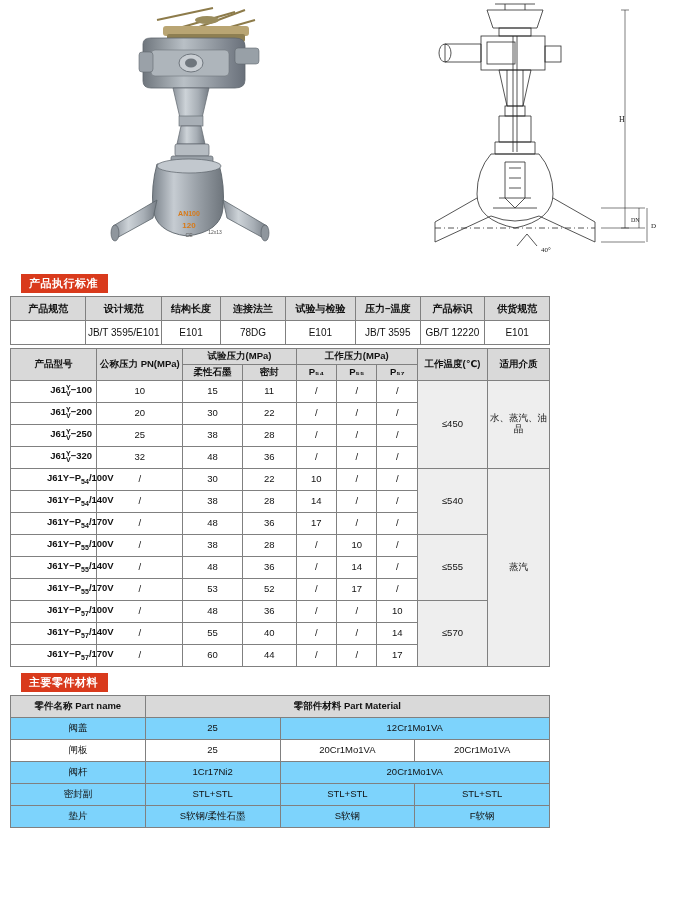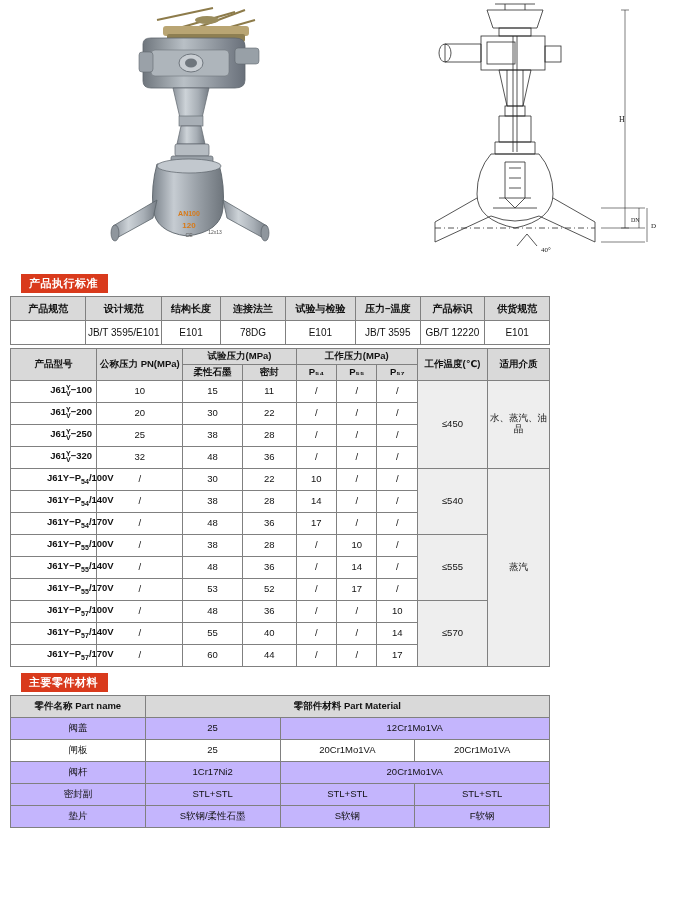--- a/index.html
+++ b/index.html
@@ -35,21 +35,21 @@
   .tbl th,.tbl td{
     border:1px solid #808080;
     text-align:center;
     vertical-align:middle;
     padding:2px 1px;
     line-height:1.15;
   }
   .tbl th{background:#d9d9d9;font-weight:bold;}
   .tbl td{background:#fff;height:17px;}
   .tbl .hdr2{background:#d9d9d9;font-weight:bold;}
-  .tbl tr.alt td{background:#c4b5fd;text-align:center;}
+  .tbl tr.alt td{background:#7dd3fc;text-align:center;}
 
   .std td,.std th{height:19px;}
 
   
   .perf th,.perf td{font-size:9.5px;}
   .perf .model{font-weight:bold;text-align:center;padding-left:36px;}
   .shade{background:#eeeeee !important;}
 
   
   .mat th,.mat td{font-size:9.5px;height:17px;}

